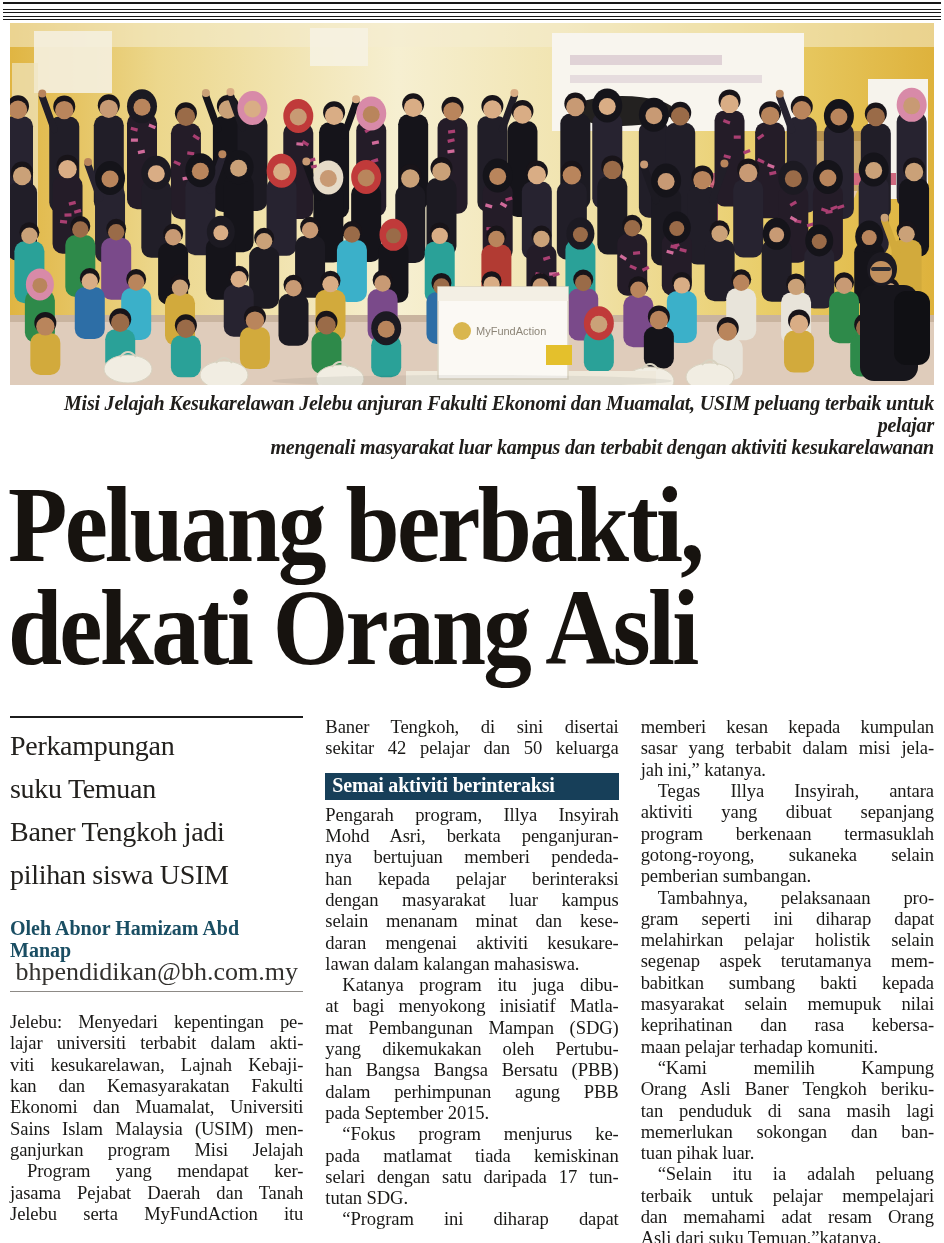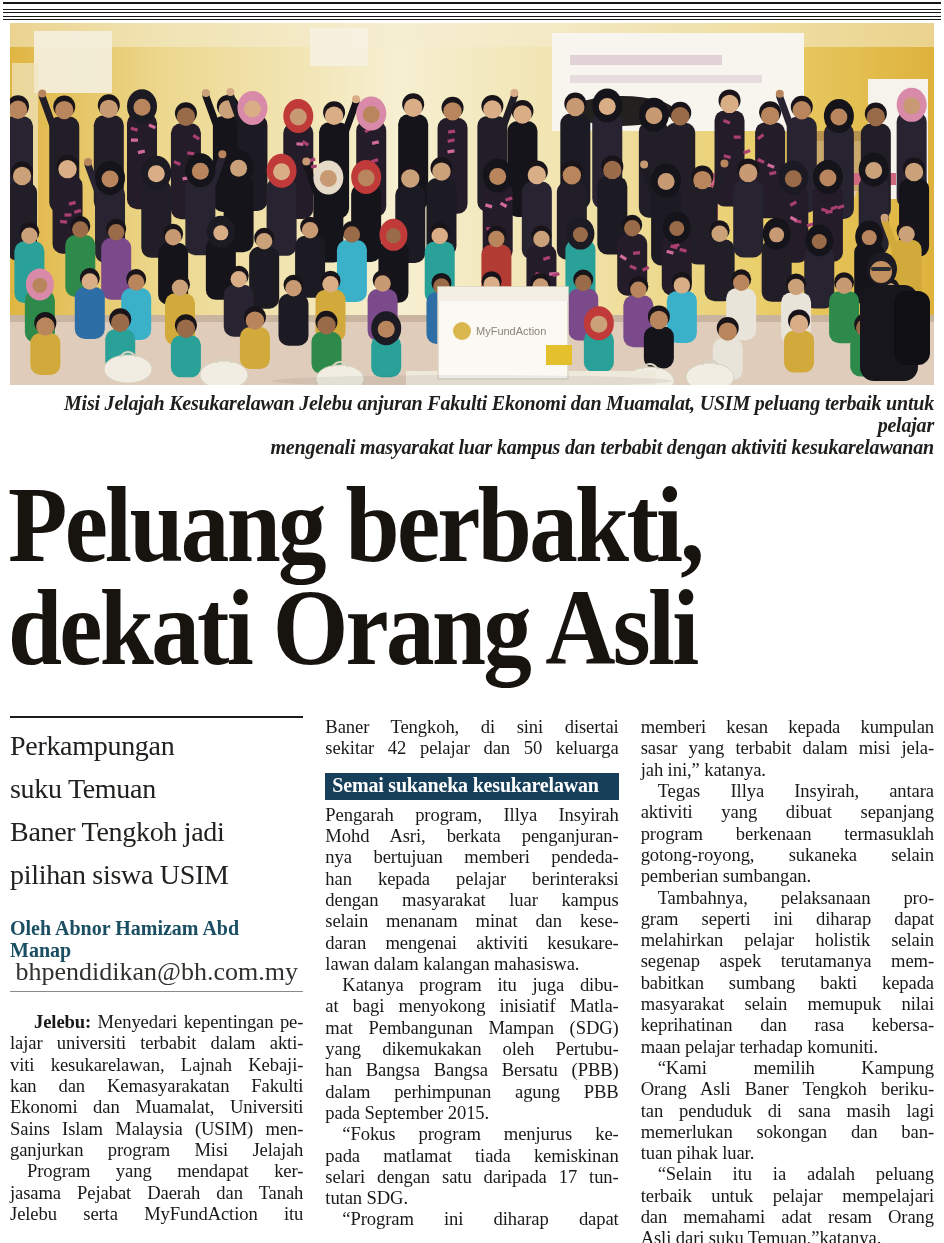--- a/index.html
+++ b/index.html
@@ -51,21 +51,21 @@
   .colbody{margin-top:0;}
   .colbody.first{margin-top:19px;}
 
   .ln{
     font-size:18.6px;line-height:21.3px;color:#1a1917;
     text-align:justify;text-align-last:justify;white-space:normal;
     letter-spacing:-0.1px;
   }
   .ln-end{text-align-last:left;}
   .ln-ind{text-indent:17px;}
-  .ln b{font-weight:700;margin-left:24px;}
+  .ln b{font-weight:400;}
   .band{
     background:#173f59;color:#ffffff;font-weight:700;
     font-size:20px;line-height:23px;padding:1px 7px 3px 7px;
     margin:14px 0 4px 0;letter-spacing:-0.2px;
   }
 </style>
 </head>
 <body>
 
 <div class="page">
@@ -538,21 +538,21 @@
           <div class="ln">ganjurkan program Misi Jelajah</div>
           <div class="ln ln-ind">Program yang mendapat ker-</div>
           <div class="ln">jasama Pejabat Daerah dan Tanah</div>
           <div class="ln">Jelebu serta MyFundAction itu</div>
         </div>
     </div>
     <div class="col">
       <div class="colbody">
           <div class="ln">Baner Tengkoh, di sini disertai</div>
           <div class="ln">sekitar 42 pelajar dan 50 keluarga</div>
-          <div class="band">Semai sukaneka kesukarelawan</div>
+          <div class="band">Semai aktiviti berinteraksi</div>
           <div class="ln">Pengarah program, Illya Insyirah</div>
           <div class="ln">Mohd Asri, berkata penganjuran-</div>
           <div class="ln">nya bertujuan memberi pendeda-</div>
           <div class="ln">han kepada pelajar berinteraksi</div>
           <div class="ln">dengan masyarakat luar kampus</div>
           <div class="ln">selain menanam minat dan kese-</div>
           <div class="ln">daran mengenai aktiviti kesukare-</div>
           <div class="ln ln-end">lawan dalam kalangan mahasiswa.</div>
           <div class="ln ln-ind">Katanya program itu juga dibu-</div>
           <div class="ln">at bagi menyokong inisiatif Matla-</div>

